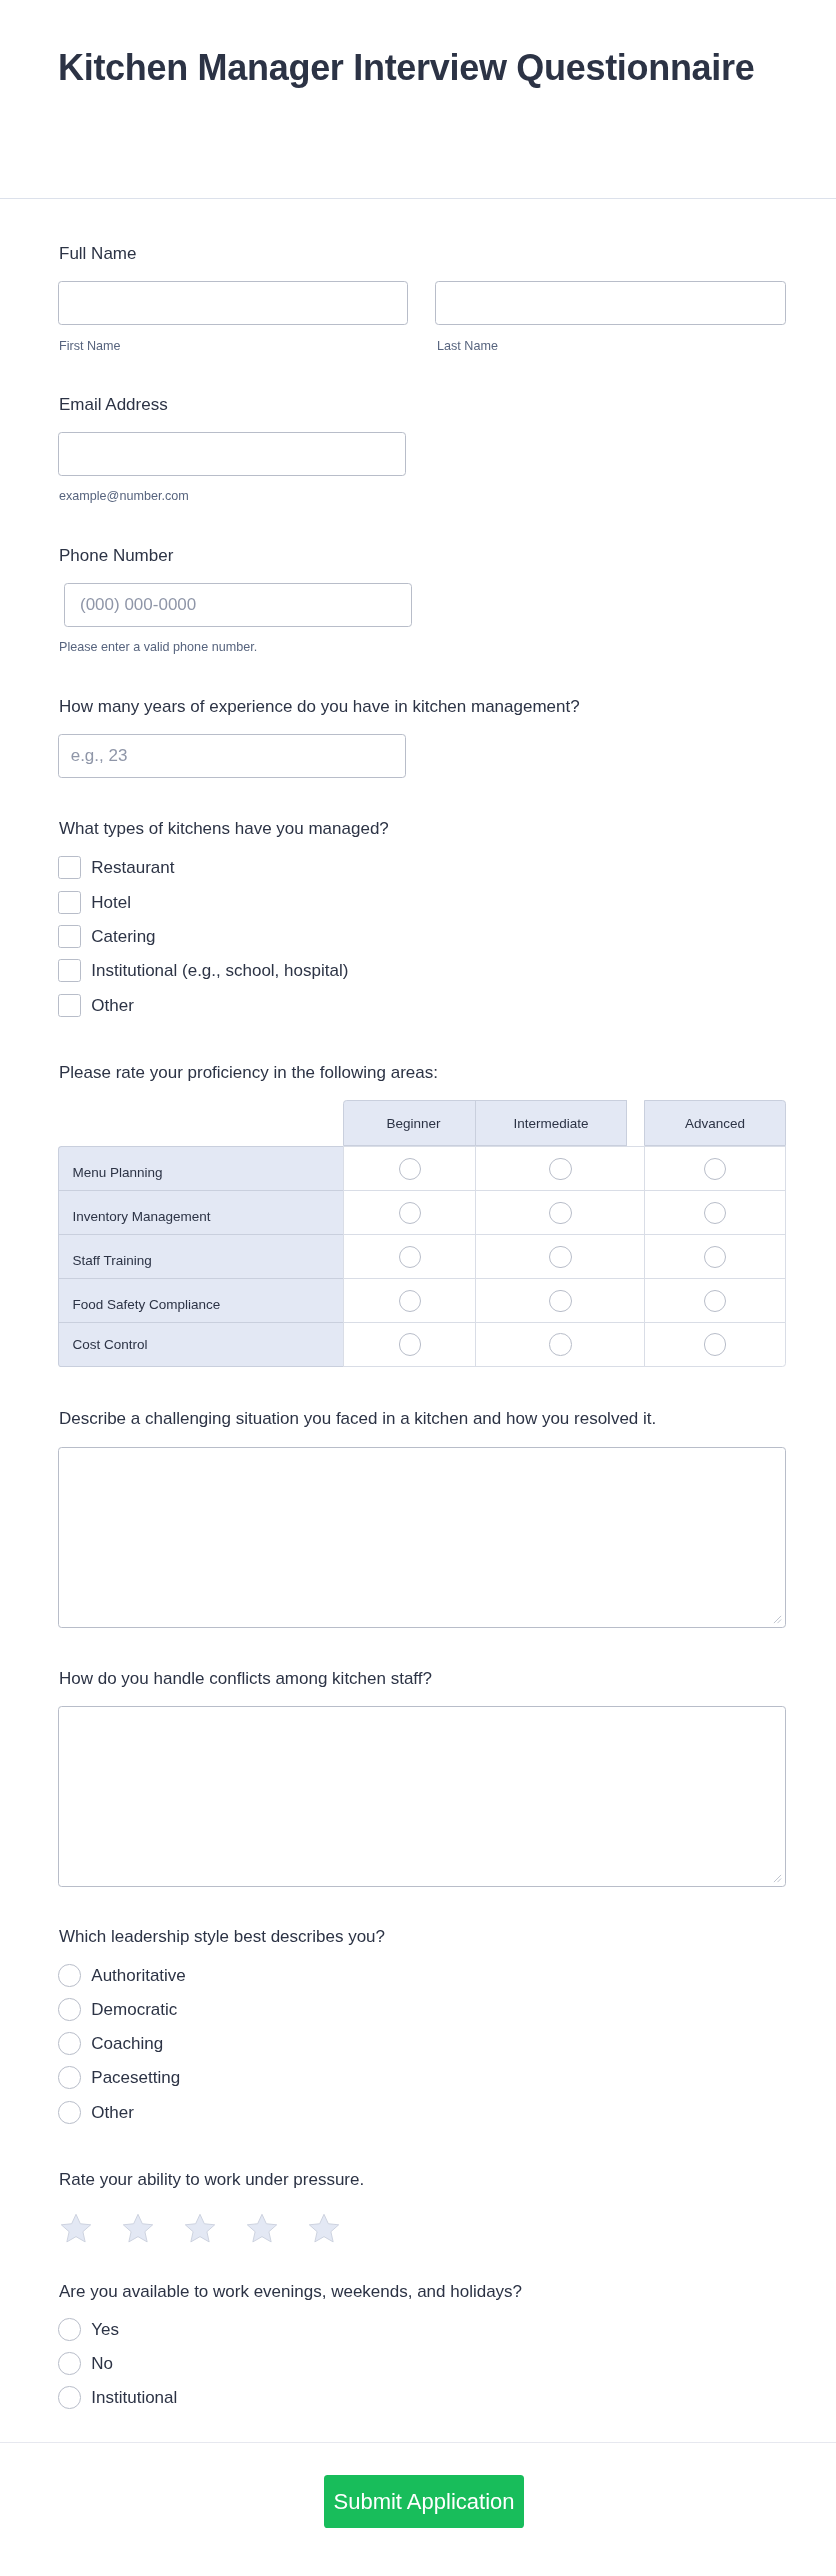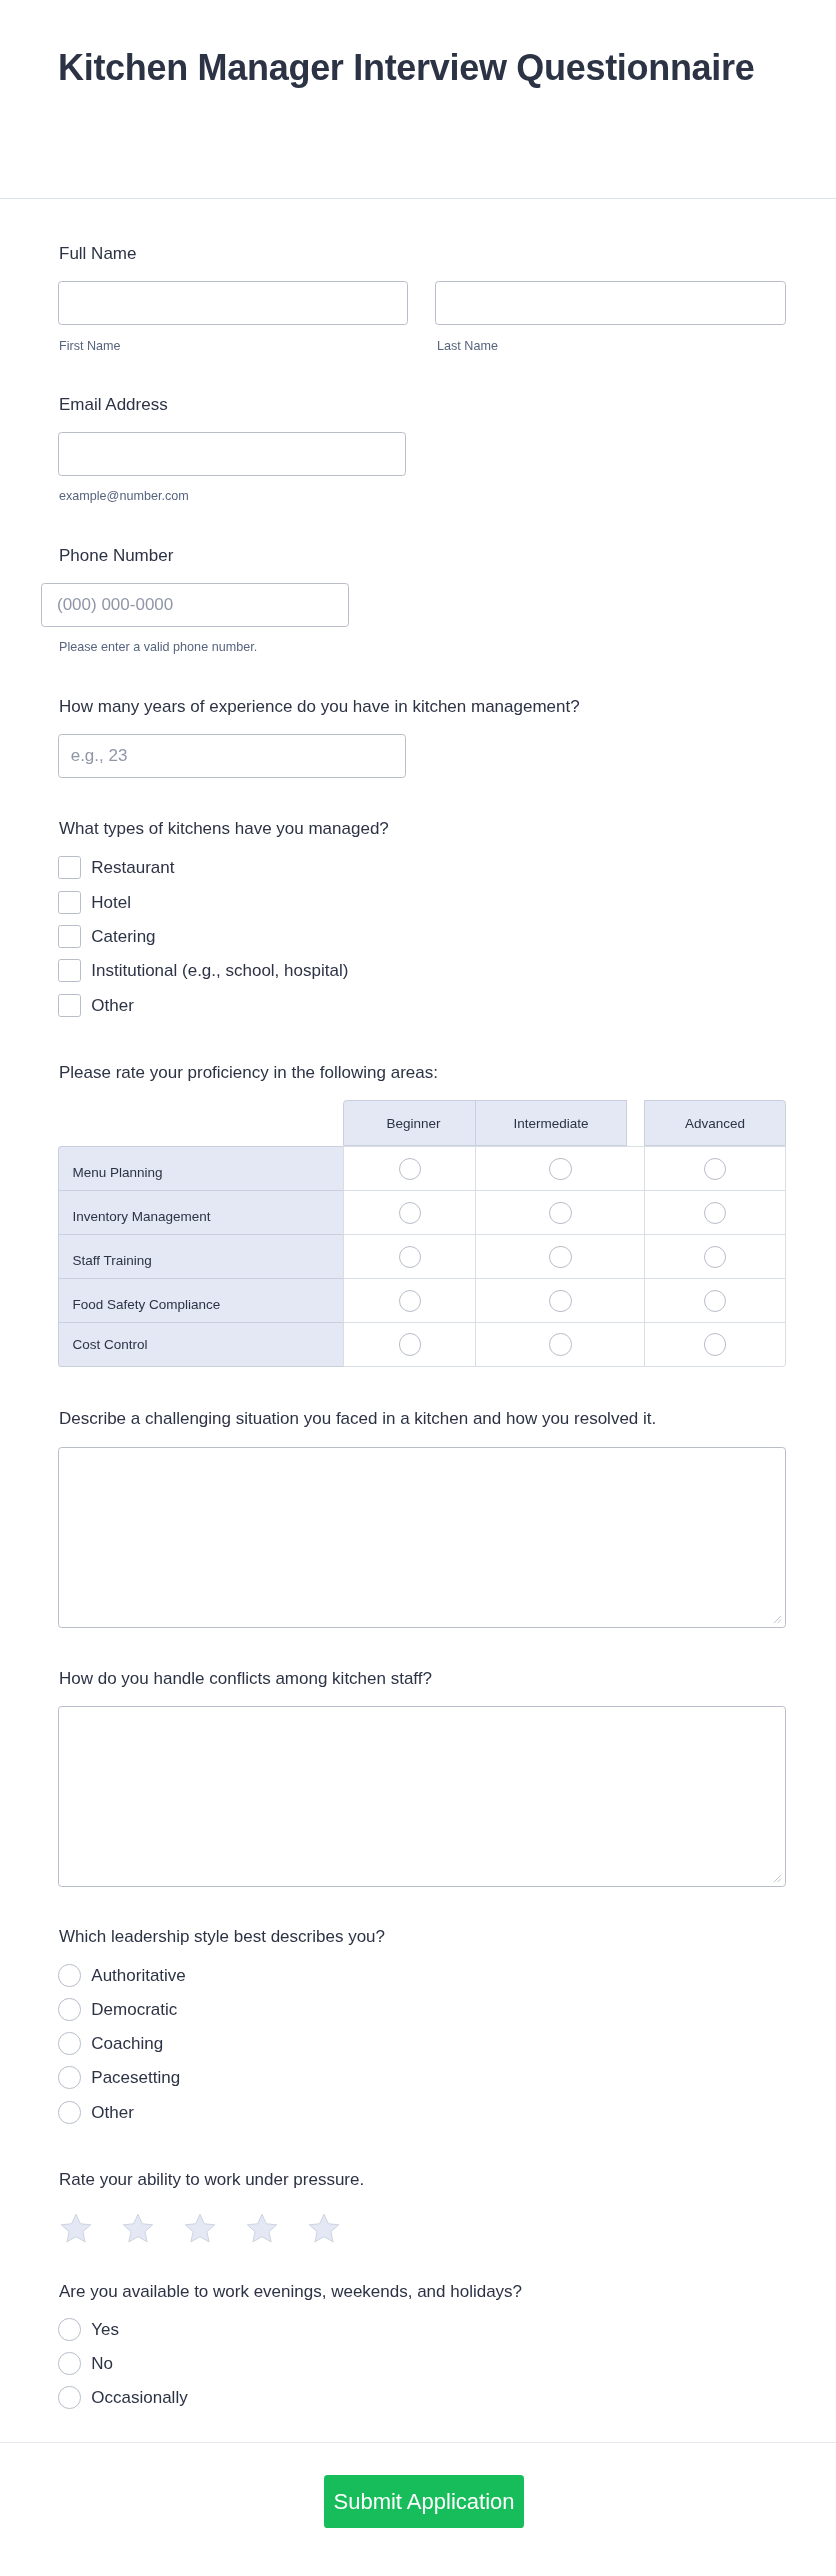--- a/index.html
+++ b/index.html
@@ -47,21 +47,21 @@
 <input class="text-input" type="text" style="left: 58px; top: 281px; width: 350px;" value="">
 <input class="text-input" type="text" style="left: 435px; top: 281px; width: 351px;" value="">
 <div class="sub-label" style="left:59px; top:339px;">First Name</div>
 <div class="sub-label" style="left:437px; top:339px;">Last Name</div>
 
 <div class="q-label" style="top:395px;">Email Address</div>
 <input class="text-input" type="email" style="left: 58px; top: 432px; width: 348px;" value="">
 <div class="sub-label" style="left:59px; top:489px;">example@number.com</div>
 
 <div class="q-label" style="top:546px;text-align:right;">Phone Number</div>
-<input class="text-input" type="tel" style="left: 41px; top: 583px; width: 308px; padding-left: 15px;" placeholder="(000) 000-0000">
+<input class="text-input" type="tel" style="left: 64px; top: 583px; width: 348px; padding-left: 15px;" placeholder="(000) 000-0000">
 <div class="sub-label" style="left:59px; top:640px;">Please enter a valid phone number.</div>
 
 <div class="q-label" style="top:697px;">How many years of experience do you have in kitchen management?</div>
 <input class="text-input" type="text" style="left: 58px; top: 734px; width: 348px;" placeholder="e.g., 23">
 
 <div class="q-label" style="top:819px;">What types of kitchens have you managed?</div>
 <label class="opt" style="top:855px;">
   <span class="checkbox"></span>
   <span class="opt-label">Restaurant</span>
 </label>
@@ -200,18 +200,18 @@
 <label class="opt" style="top:2317px;">
   <span class="radio"></span>
   <span class="opt-label">Yes</span>
 </label>
 <label class="opt" style="top:2351px;">
   <span class="radio"></span>
   <span class="opt-label">No</span>
 </label>
 <label class="opt" style="top:2385px;">
   <span class="radio"></span>
-  <span class="opt-label">Occasionally</span>
+  <span class="opt-label">Institutional</span>
 </label>
 
 <div class="footer-line"></div>
 <button class="submit">Submit Application</button>
 
 
 </body></html>

